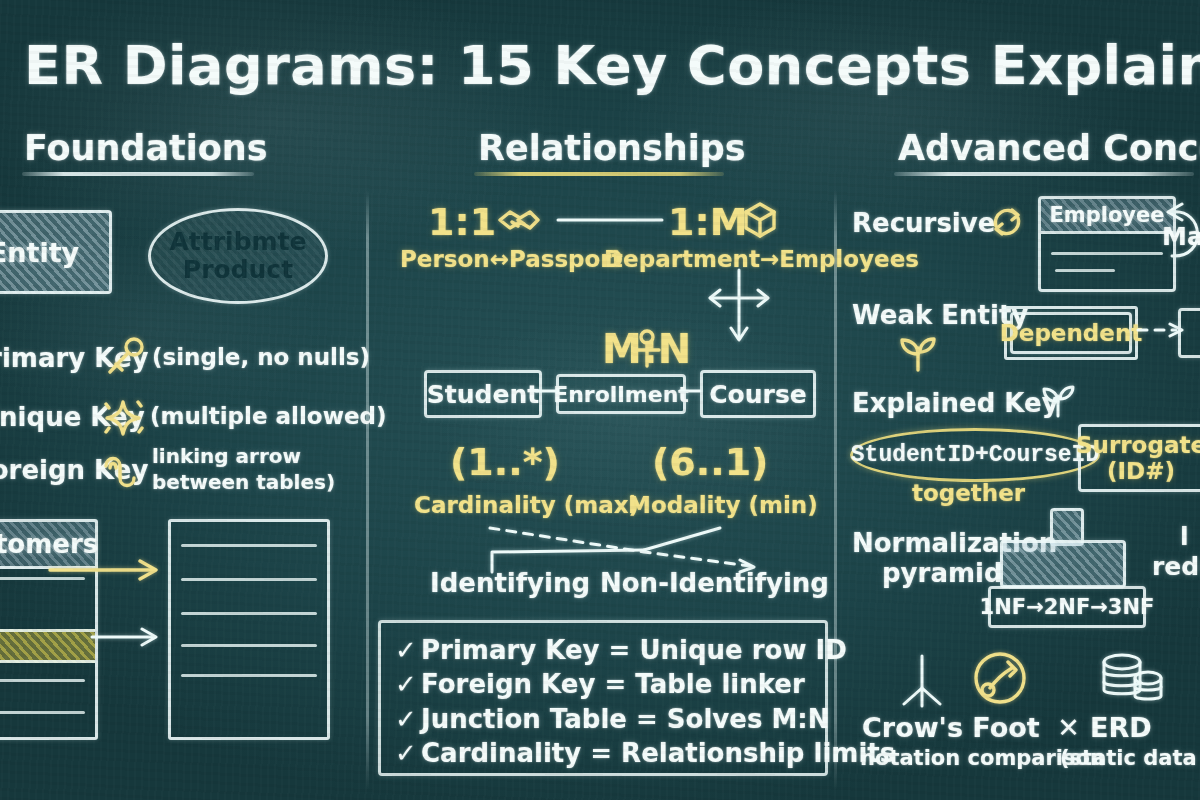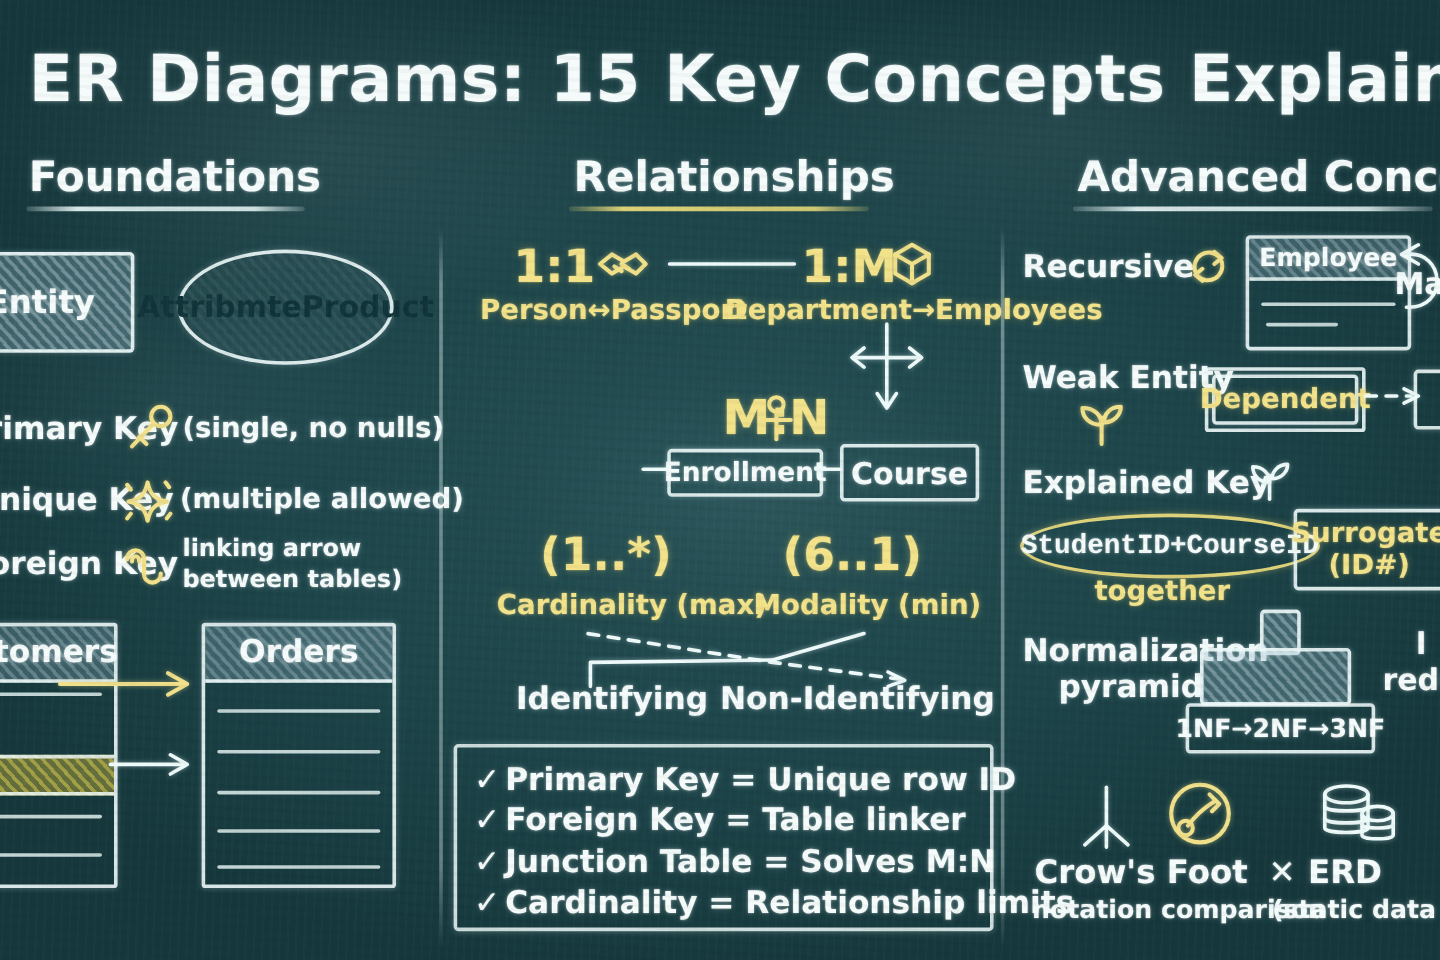--- a/index.html
+++ b/index.html
@@ -60,21 +60,21 @@
   .rowfill{background:repeating-linear-gradient(48deg, rgba(186,178,72,.85) 0 3px, rgba(152,146,58,.6) 3px 7px);
      border-top:3px solid rgba(238,250,249,.85);border-bottom:3px solid rgba(238,250,249,.85);}
 
   .chk{position:absolute;border:3px solid rgba(238,250,249,.85);border-radius:4px;box-shadow:0 0 5px rgba(220,245,245,.25);}
   .chk li{list-style:none;font-size:26px;font-weight:700;line-height:1.32;white-space:nowrap;}
   .chk ul{margin:0;padding:10px 0 0 14px;}
   .tick{display:inline-block;width:26px;}
 
   .ell{position:absolute;border:3px solid rgba(238,250,249,.9);border-radius:50%;
        background:repeating-linear-gradient(48deg, rgba(210,232,238,.1) 0 3px, rgba(160,195,205,.06) 3px 7px);
-       display:flex;flex-direction:row;align-items:center;justify-content:center;
+       display:flex;flex-direction:column;align-items:center;justify-content:center;
        box-shadow:0 0 5px rgba(220,245,245,.28);}
   .ell span{font-size:25px;font-weight:700;line-height:1.12;color:#10343a;text-shadow:none;}
 
   .ylell{position:absolute;border:3px solid #ddd17a;border-radius:50%;
         display:flex;align-items:center;justify-content:center;box-shadow:0 0 6px rgba(221,209,122,.4);}
 
   svg{position:absolute;overflow:visible;}
   .st{stroke:#eefaf9;stroke-width:3;fill:none;stroke-linecap:round;stroke-linejoin:round;
       filter:drop-shadow(0 0 2px rgba(220,245,245,.45));}
   .sy{stroke:#f0e08a;stroke-width:3.4;fill:none;stroke-linecap:round;stroke-linejoin:round;
@@ -137,21 +137,20 @@
     <div style="position:relative;height:165px;">
       <div class="row" style="position:absolute;top:8px;left:0;right:0;"></div>
 
       <div class="rowfill" style="position:absolute;top:60px;left:0;right:0;height:28px;"></div>
       <div class="row" style="position:absolute;top:110px;left:0;right:0;"></div>
       <div class="row" style="position:absolute;top:142px;left:0;right:0;"></div>
     </div>
   </div>
 
   <div class="tbl" style="left:168px;top:519px;width:156px;height:215px;">
-    <div class="hd chalk wht">Orders</div>
     <div style="position:relative;height:165px;">
       <div class="row" style="position:absolute;top:22px;left:0;right:0;"></div>
       <div class="row" style="position:absolute;top:56px;left:0;right:0;"></div>
       <div class="row" style="position:absolute;top:90px;left:0;right:0;"></div>
       <div class="row" style="position:absolute;top:122px;left:0;right:0;"></div>
       <div class="row" style="position:absolute;top:152px;left:0;right:0;"></div>
     </div>
   </div>
 
   <svg style="left:48px;top:558px;width:130px;height:24px;">
@@ -186,20 +185,23 @@
       <path class="st" stroke-width="4" d="M41 60 L49 72 L57 60"></path>
   </svg>
 
   <div class="chalk yel" style="position:absolute;left:568px;top:326px;font-size:40px;font-weight:700;margin-left:34px;">M:N</div>
   <svg style="left:630px;top:328px;width:34px;height:42px;">
     <circle cx="17" cy="9" r="6" class="sy"></circle>
       <path class="sy" d="M17 15 L17 38"></path>
       <path class="sy" d="M5 22 L29 22"></path>
   </svg>
 
+  <div class="cbox" style="left:424px;top:370px;width:112px;height:42px;">
+    <span class="chalk wht" style="font-size:25px;font-weight:700;">Student</span>
+  </div>
   <div class="cbox" style="left:700px;top:370px;width:110px;height:42px;">
     <span class="chalk wht" style="font-size:25px;font-weight:700;">Course</span>
   </div>
   <div class="cbox" style="left:556px;top:374px;width:124px;height:34px;">
     <span class="chalk wht" style="font-size:22px;font-weight:700;">Enrollment</span>
   </div>
   <svg style="left:536px;top:388px;width:24px;height:6px;">
       <path class="st" d="M0 3 L20 3"></path>
     </svg>
   <svg style="left:680px;top:388px;width:24px;height:6px;">

